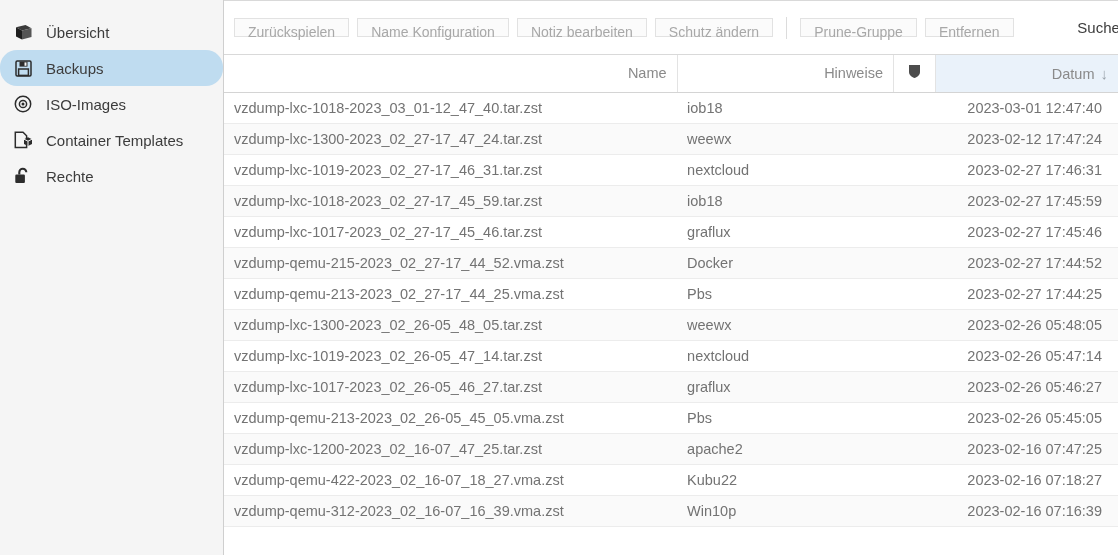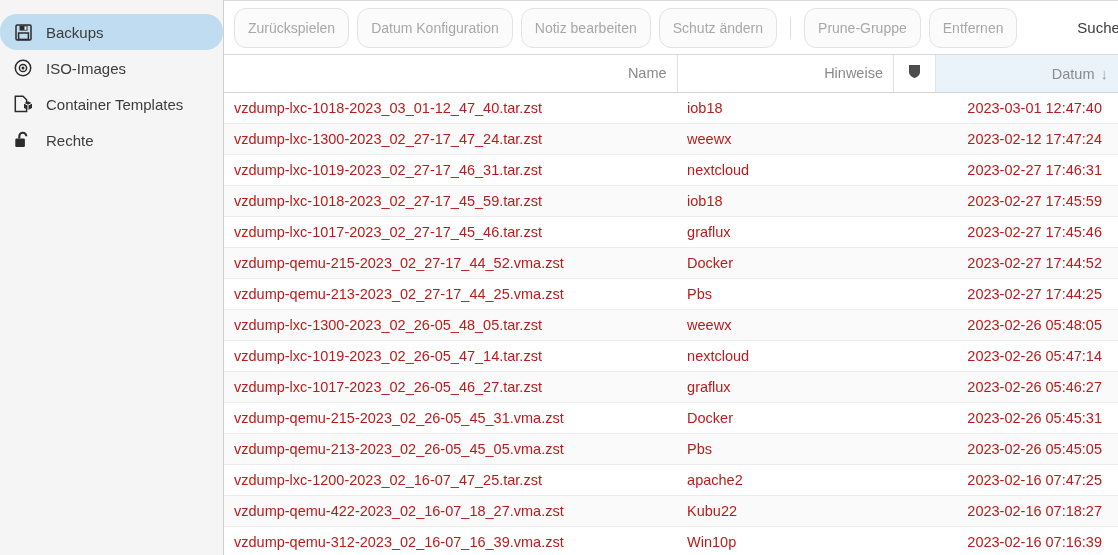--- a/index.html
+++ b/index.html
@@ -53,24 +53,24 @@
     flex: 0 0 55px;
     border-top: 1px solid #d9d9d9;
     border-bottom: 1px solid #d9d9d9;
     background: #ffffff;
     display: flex; align-items: center;
     padding: 0 0 0 10px;
     gap: 8px;
     overflow: hidden;
   }
   .tb-btn {
-    height: 40px;
+    height: 19px;
     padding: 0 13px;
     border: 1px solid #e2e2e2;
-    border-radius: 12px;
+    border-radius: 0;
     background: #fbfbfb;
     color: #a8a8a8;
     font-size: 14px;
     font-family: "Liberation Sans", sans-serif;
     line-height: 26px;
     white-space: nowrap;
     cursor: default;
   }
   .tb-sep {
     width: 1px; height: 22px;
@@ -114,39 +114,49 @@
     cursor: pointer;
     white-space: nowrap;
   }
   thead th.sorted { background: #eaf2fa; border-right: none; padding-left: 48px; }
   thead th.prot-col { padding: 0; text-align: center; }
   .sort-arrow { margin-left: 6px; color: #9aa3ab; font-size: 15px; }
 
   tbody td {
     height: 31px;
     padding: 0 10px;
-    color: #b91c1c;
+    color: #737373;
     border-bottom: 1px solid #ececec;
     vertical-align: middle;
     white-space: nowrap;
     overflow: hidden;
     text-overflow: ellipsis;
     margin-top: 20px;
   }
   tbody tr:nth-child(even) td { background: #fafafa; }
   tbody tr:nth-child(odd)  td { background: #ffffff; }
   td.date-cell { text-align: right; padding-right: 16px; }
   td.prot-cell { padding: 0; }
 </style>
 </head>
 <body>
 
 <div id="app">
 
   <div id="sidebar">
+      <div class="nav-item">
+        <span class="nav-icon">
+          <svg width="19" height="17" viewBox="0 0 19 17">
+            <path d="M2 3.2 L11.5 1 L17.5 4.2 L8 6.6 Z" fill="#3a3a3a"></path>
+            <path d="M2 3.2 L2 12.6 L8 15.6 L8 6.6 Z" fill="#1f1f1f"></path>
+            <path d="M8 6.6 L17.5 4.2 L17.5 13 L8 15.6 Z" fill="#555"></path>
+          </svg>
+        </span>
+        <span class="nav-label">Übersicht</span>
+      </div>
       <div class="nav-item selected">
         <span class="nav-icon">
           <svg width="17" height="17" viewBox="0 0 17 17">
             <rect x="1" y="1" width="15" height="15" rx="1.2" stroke="#2c2c2c" fill="none" stroke-width="1.5"></rect>
             <rect x="4.5" y="1.6" width="8" height="5" fill="#2c2c2c"></rect>
             <rect x="9.5" y="2.4" width="2" height="3.4" fill="#f5f5f5"></rect>
             <rect x="3.6" y="9" width="9.8" height="6.4" stroke="#2c2c2c" fill="none" stroke-width="1.5"></rect>
           </svg>
         </span>
         <span class="nav-label">Backups</span>
@@ -180,21 +190,21 @@
           </svg>
         </span>
         <span class="nav-label">Rechte</span>
       </div>
     </div>
 
   <div id="main">
 
     <div id="toolbar">
         <button class="tb-btn" disabled="">Zurückspielen</button>
-        <button class="tb-btn" disabled="">Datum Konfiguration</button>
+        <button class="tb-btn" disabled="">Name Konfiguration</button>
         <button class="tb-btn" disabled="">Notiz bearbeiten</button>
         <button class="tb-btn" disabled="">Schutz ändern</button>
         <div class="tb-sep"></div>
         <button class="tb-btn" disabled="">Prune-Gruppe</button>
         <button class="tb-btn" disabled="">Entfernen</button>
         <div class="tb-spacer"></div>
         <span id="search-label">Suche:</span>
       </div>
 
     <div id="grid">
@@ -270,26 +280,20 @@
               <td class="prot-cell"></td>
               <td class="date-cell">2023-02-26 05:47:14</td>
             </tr>
             <tr>
               <td>vzdump-lxc-1017-2023_02_26-05_46_27.tar.zst</td>
               <td>graflux</td>
               <td class="prot-cell"></td>
               <td class="date-cell">2023-02-26 05:46:27</td>
             </tr>
             <tr>
-              <td>vzdump-qemu-215-2023_02_26-05_45_31.vma.zst</td>
-              <td>Docker</td>
-              <td class="prot-cell"></td>
-              <td class="date-cell">2023-02-26 05:45:31</td>
-            </tr>
-            <tr>
               <td>vzdump-qemu-213-2023_02_26-05_45_05.vma.zst</td>
               <td>Pbs</td>
               <td class="prot-cell"></td>
               <td class="date-cell">2023-02-26 05:45:05</td>
             </tr>
             <tr>
               <td>vzdump-lxc-1200-2023_02_16-07_47_25.tar.zst</td>
               <td>apache2</td>
               <td class="prot-cell"></td>
               <td class="date-cell">2023-02-16 07:47:25</td>

